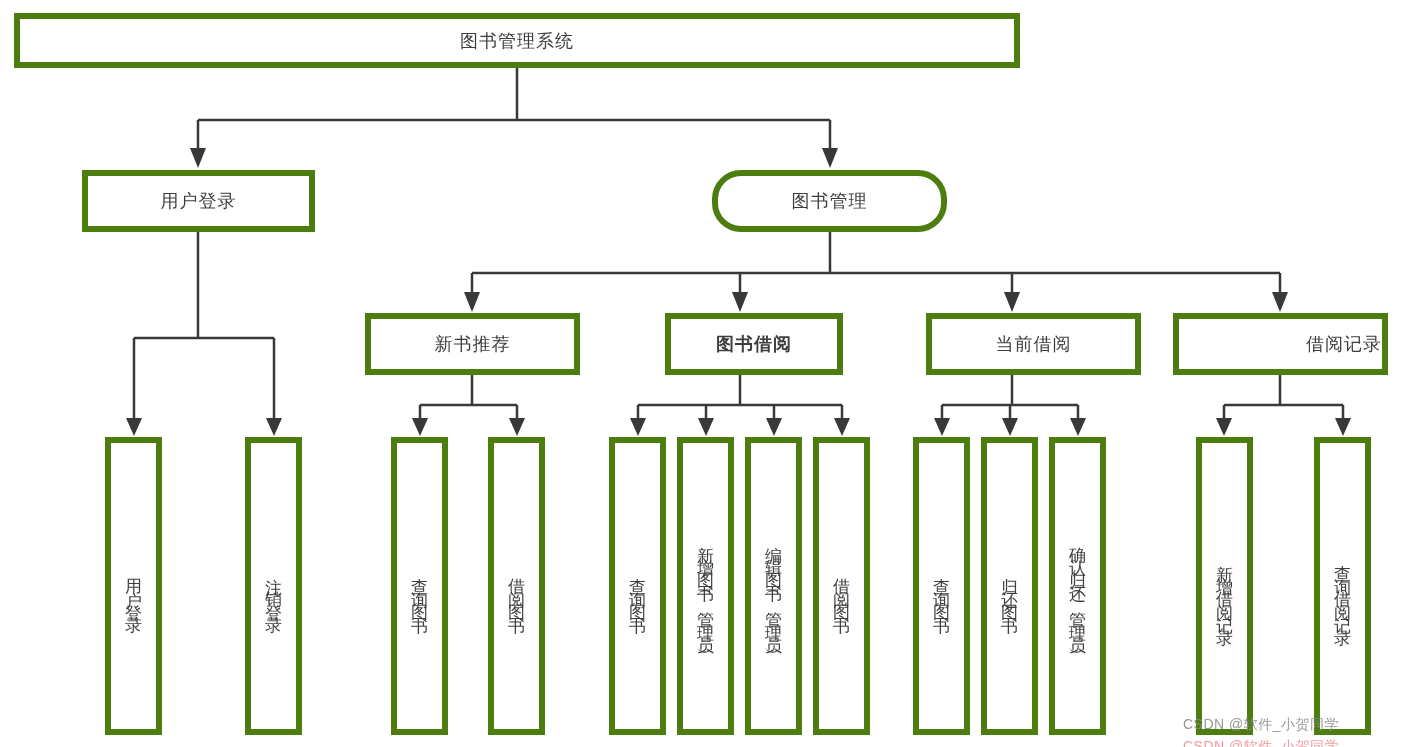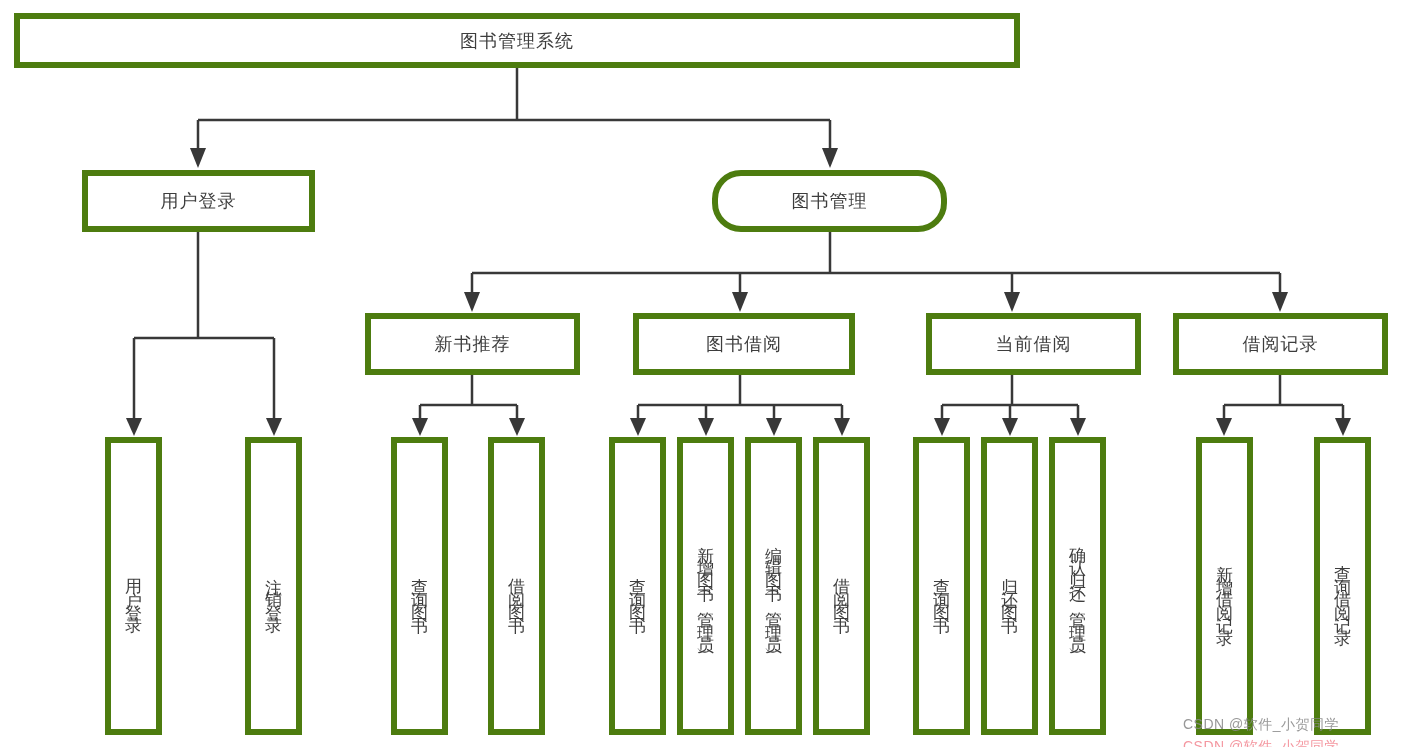--- a/index.html
+++ b/index.html
@@ -33,23 +33,23 @@
     padding-top:10px;
   }
   
   .n-root{left:14px;top:13px;width:1006px;height:55px;}
   
   .n-userlogin{left:82px;top:170px;width:233px;height:62px;}
   .n-bookmgmt{left:712px;top:170px;width:235px;height:62px;border-radius:29px;}
   
   .n-l3{top:313px;height:62px;width:215px;}
   .n-newbook{left:365px;}
-  .n-borrow{left:633px;width:222px;}
+  .n-borrow{left:665px;width:178px;font-weight:bold;}
   .n-current{left:926px;}
-  .n-records{left:1173px;}
+  .n-records{left:1173px;justify-content:flex-end;}
   
   .leaf{top:437px;width:57px;height:298px;}
   .lf1{left:105px;} .lf2{left:245px;}
   .lf3{left:391px;} .lf4{left:488px;}
   .lf5{left:609px;} .lf6{left:677px;} .lf7{left:745px;} .lf8{left:813px;}
   .lf9{left:913px;} .lf10{left:981px;} .lf11{left:1049px;}
   .lf12{left:1196px;} .lf13{left:1314px;}
   
   .wm{
     position:absolute;

